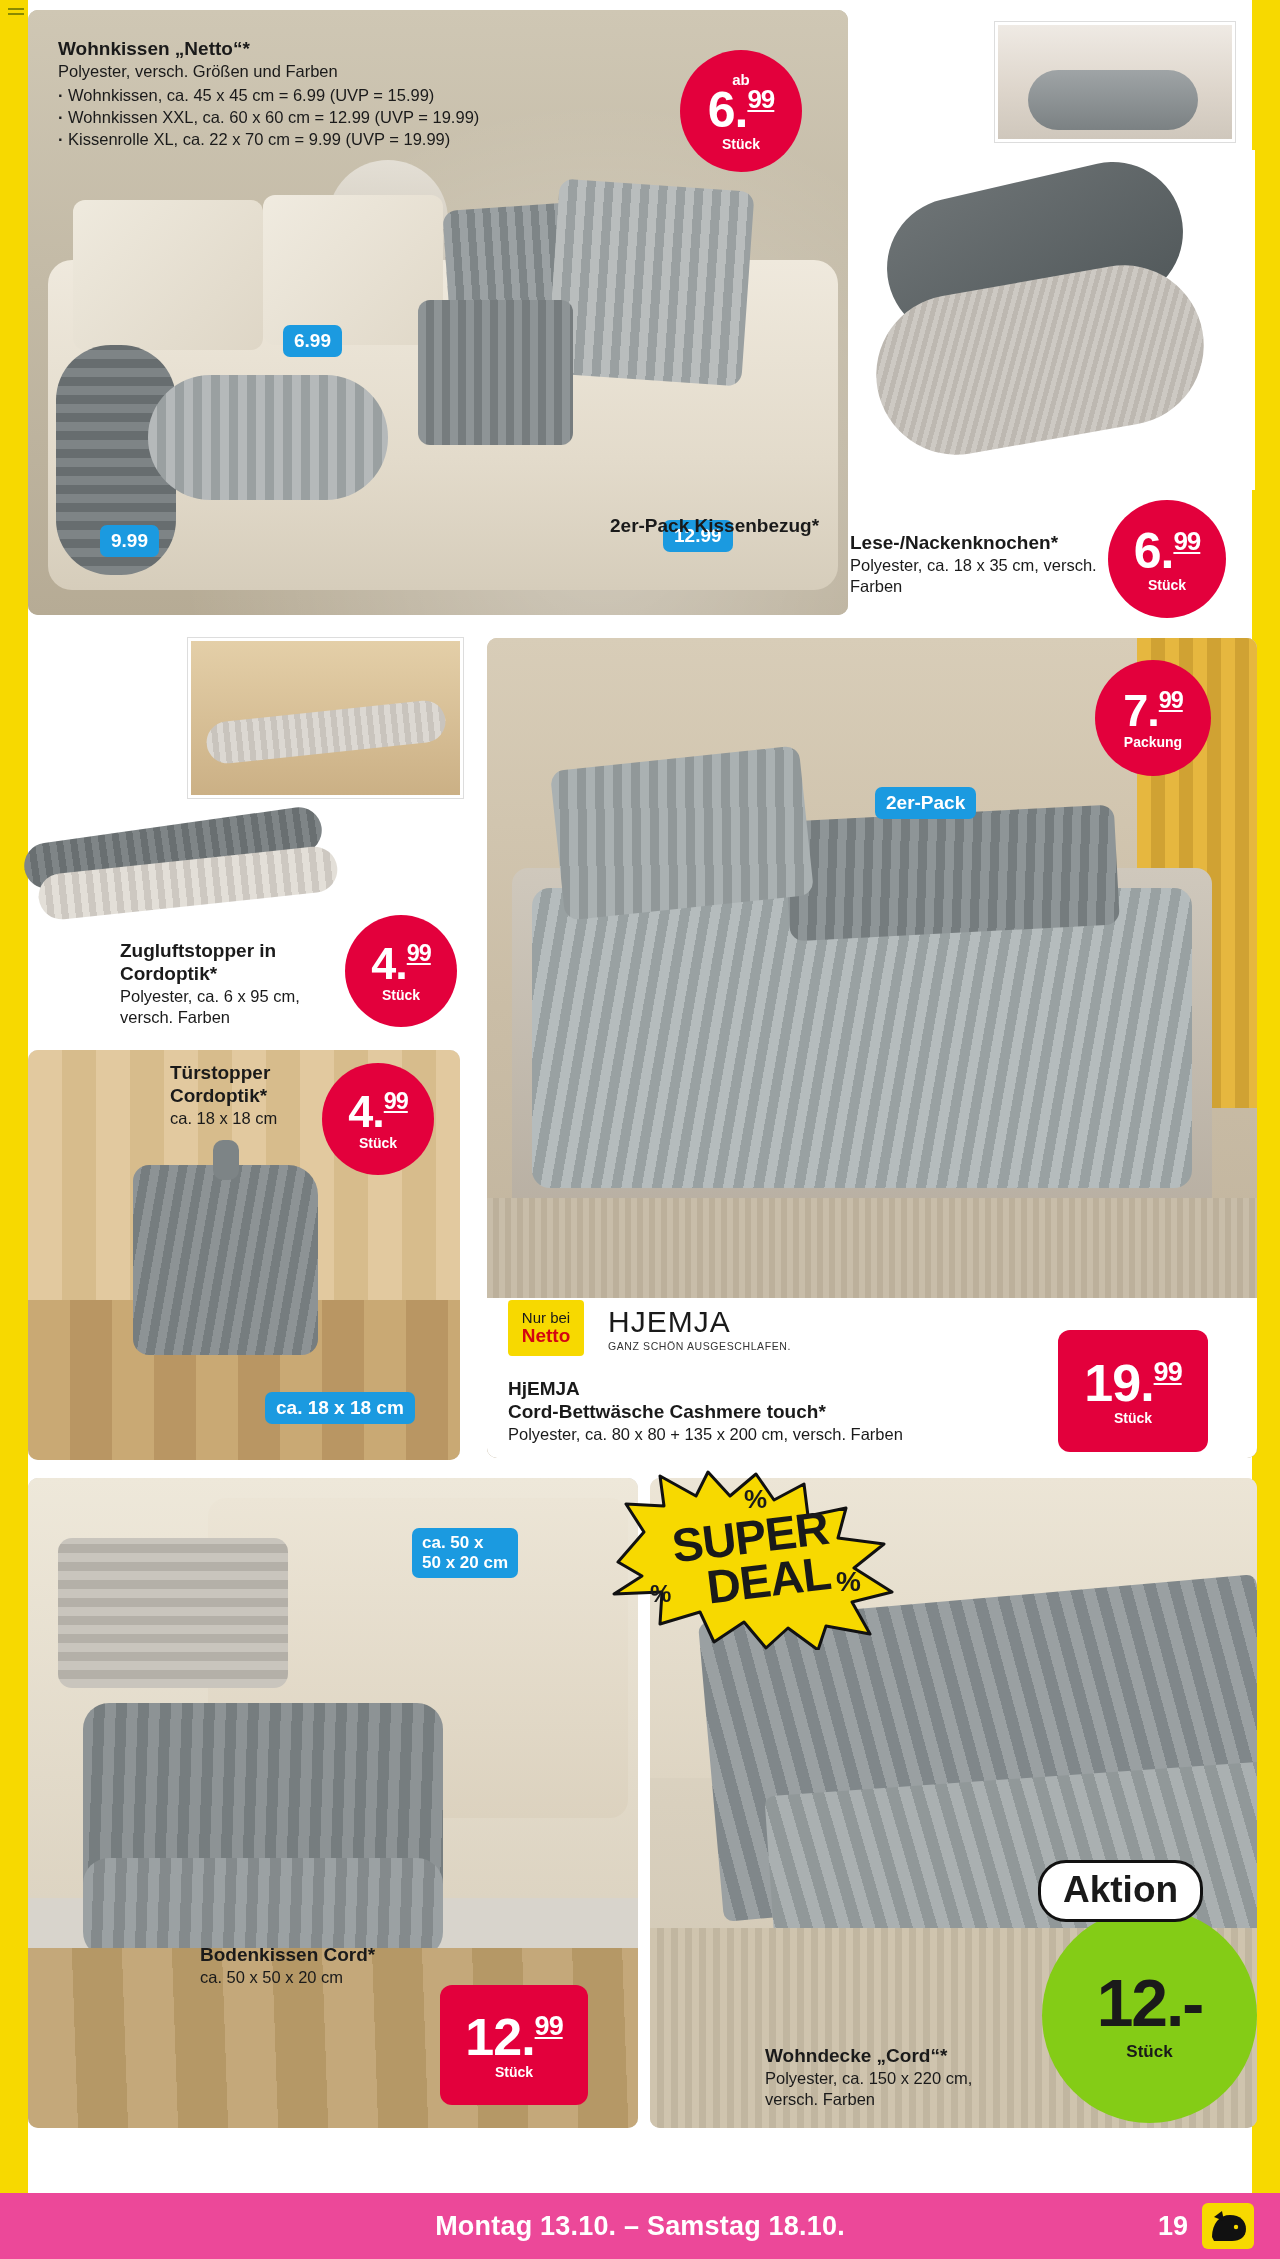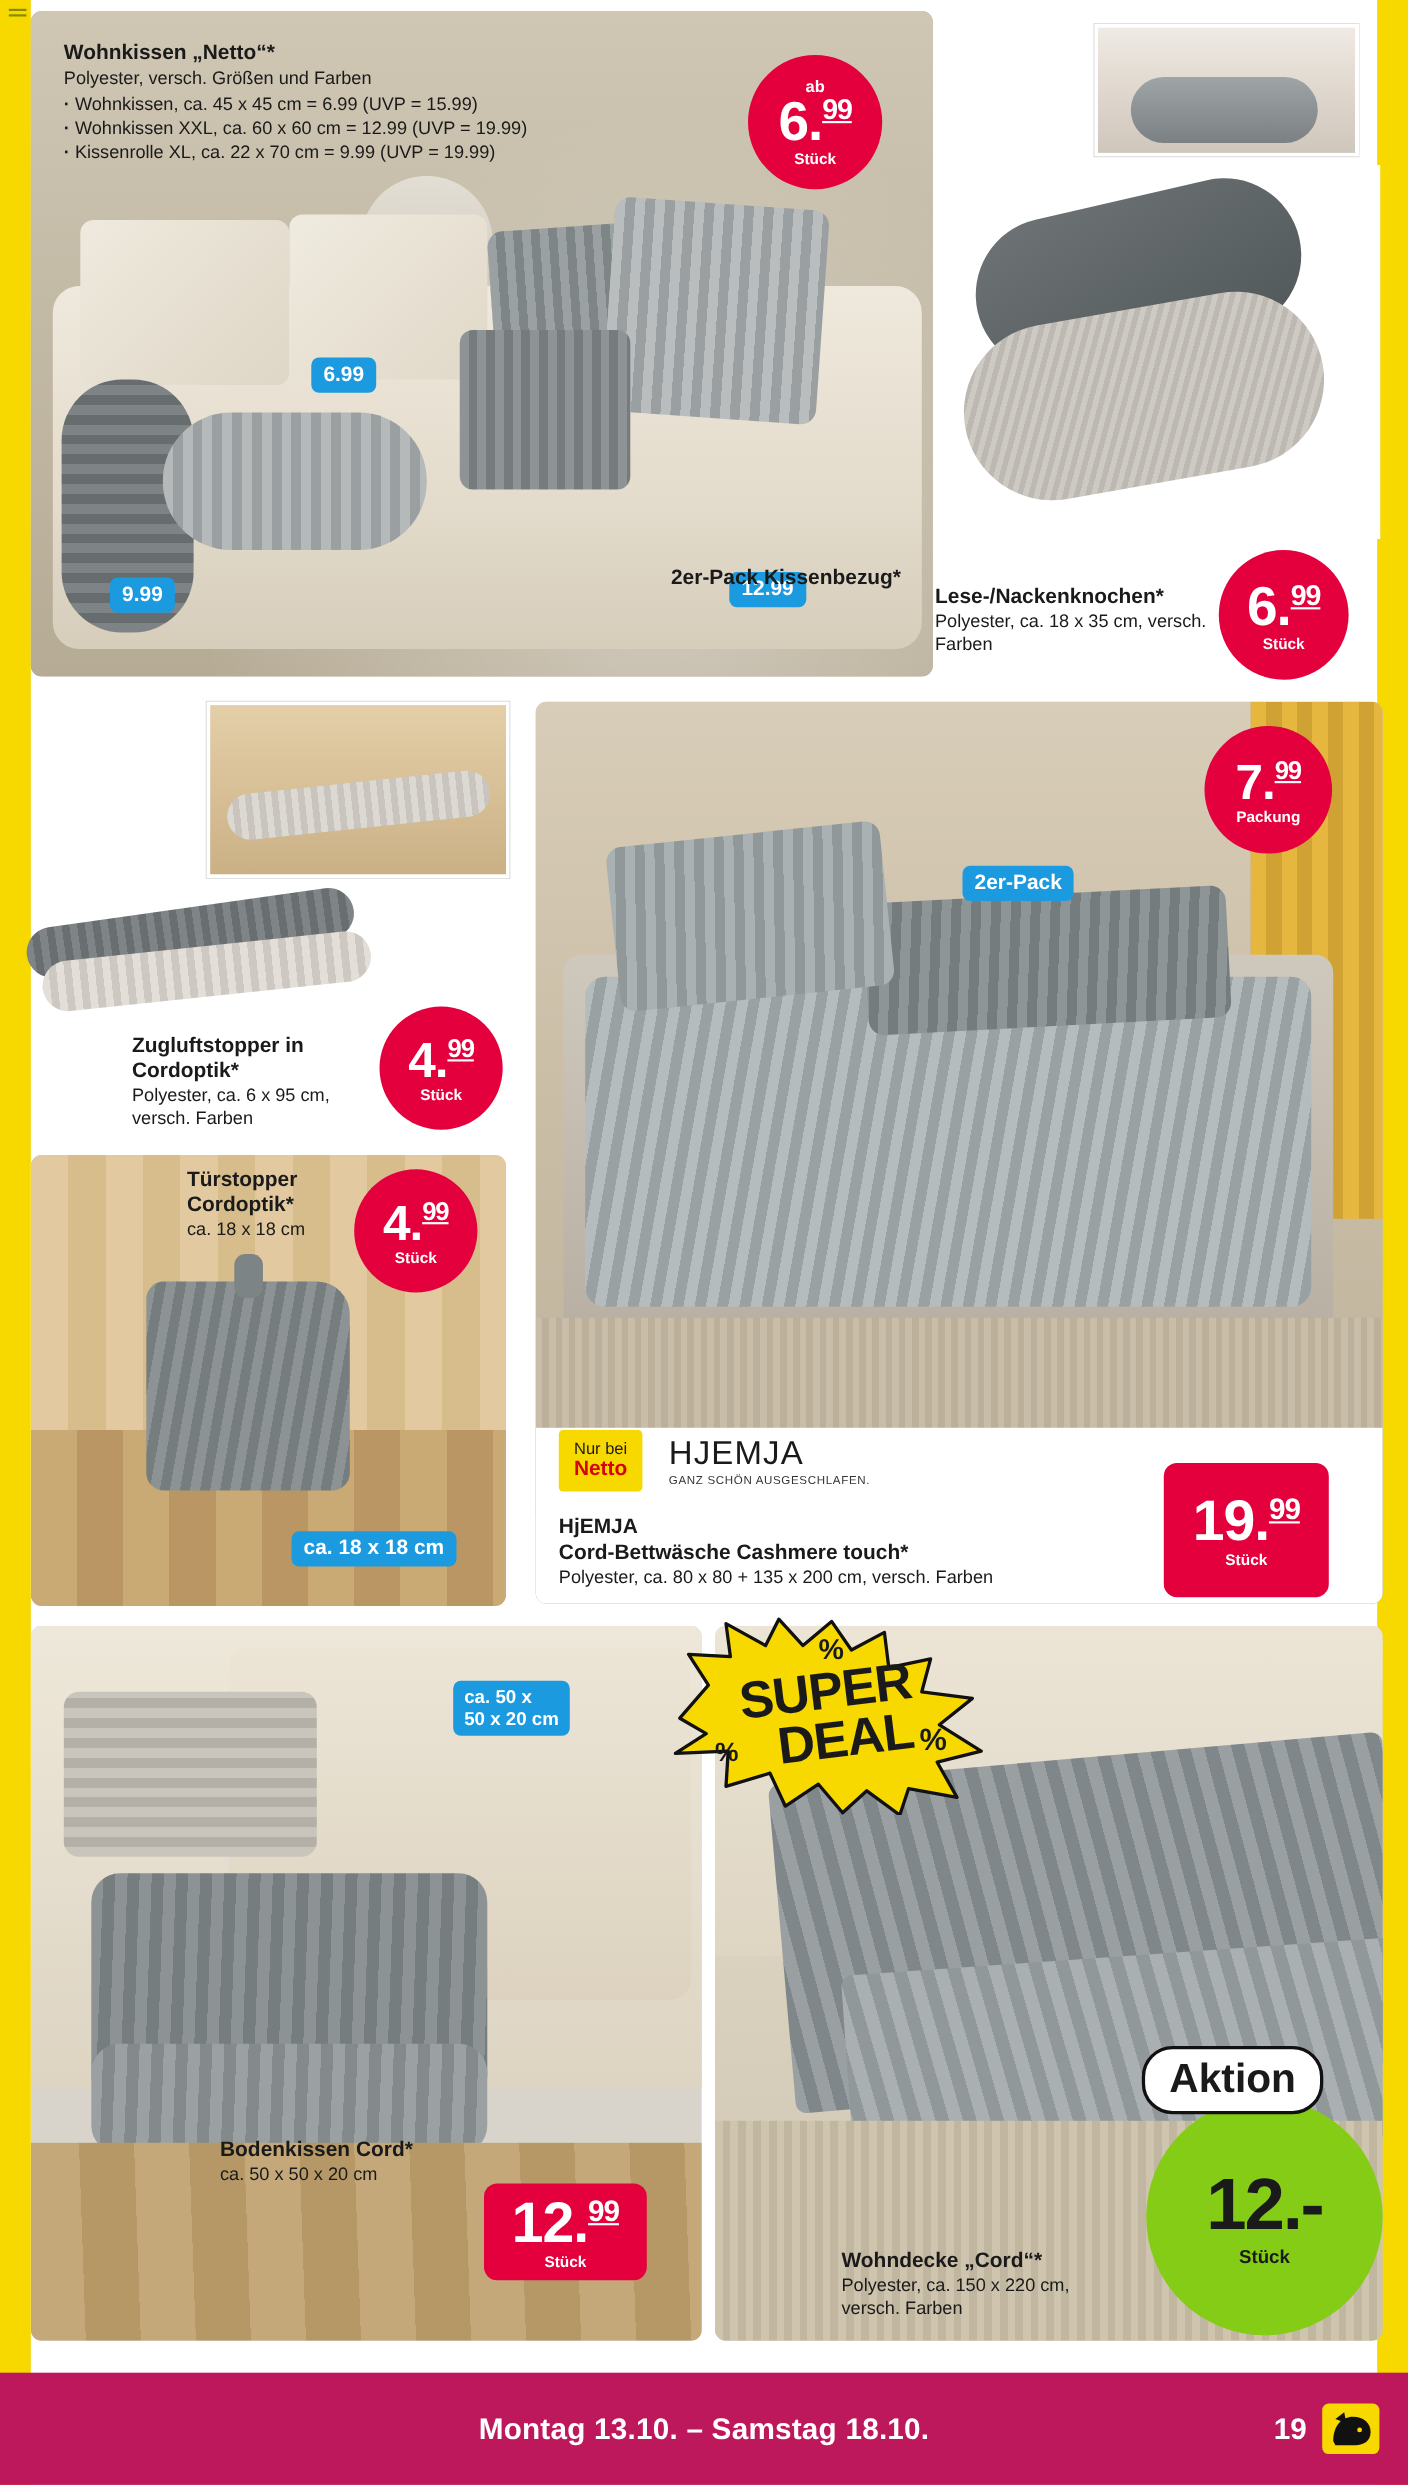--- a/index.html
+++ b/index.html
@@ -50,22 +50,22 @@
   
   .txt { position:absolute; }
   .t-title { font-weight:700; font-size:19px; line-height:1.2; }
   .t-desc  { font-size:16.5px; line-height:1.28; }
 
   .bullets { margin:0; padding:0; list-style:none; font-size:16.5px; line-height:1.34; }
   .bullets li::before { content:"· "; font-weight:700; }
 
   
   .footer {
-    position:absolute; left:0; right:0; bottom:0; height:102px;
-    background:#be185d; color:#fff; display:flex; align-items:center; justify-content:center;
+    position:absolute; left:0; right:0; bottom:0; height:66px;
+    background:#ec4899; color:#fff; display:flex; align-items:center; justify-content:center;
   }
   .footer .dates { font-size:27px; font-weight:700; letter-spacing:.2px;}
   .footer .pageno { position:absolute; right:92px; font-size:27px; font-weight:700; }
   .footer .dogbox { position:absolute; right:26px; top:50%; transform:translateY(-50%);
      width:52px; height:46px; background:#f7d900; border-radius:6px; }
   .dog { position:absolute; inset:0; }
 
   
   .superdeal {
     position:absolute; width:290px; height:180px;
@@ -344,21 +344,21 @@
   <div class="pill small" style="left:412px;top:1528px;line-height:1.18;">
     <span>ca. 50 x</span><br>
     <span>50 x 20 cm</span>
   </div>
 
   <div class="txt" style="left:200px;top:1944px;width:280px;">
     <div class="t-title">Bodenkissen Cord*</div>
     <div class="t-desc">ca. 50 x 50 x 20 cm</div>
   </div>
 
-  <div class="price-circle" style="left:440px;top:1985px;width:148px;height:88px;border-radius:12px;">
+  <div class="price-circle" style="left:440px;top:1985px;width:148px;height:120px;border-radius:12px;">
     <div class="price-main" style="font-size:52px;">
       <span>12</span>
         <span class="dot">.</span>
         <span class="cents">99</span>
     </div>
     <div class="unit">Stück</div>
   </div>
 
   <div class="panel rounded" style="left:650px;top:1478px;width:607px;height:650px;">
     <div class="ph" style="left:0;top:0;width:100%;height:100%;

